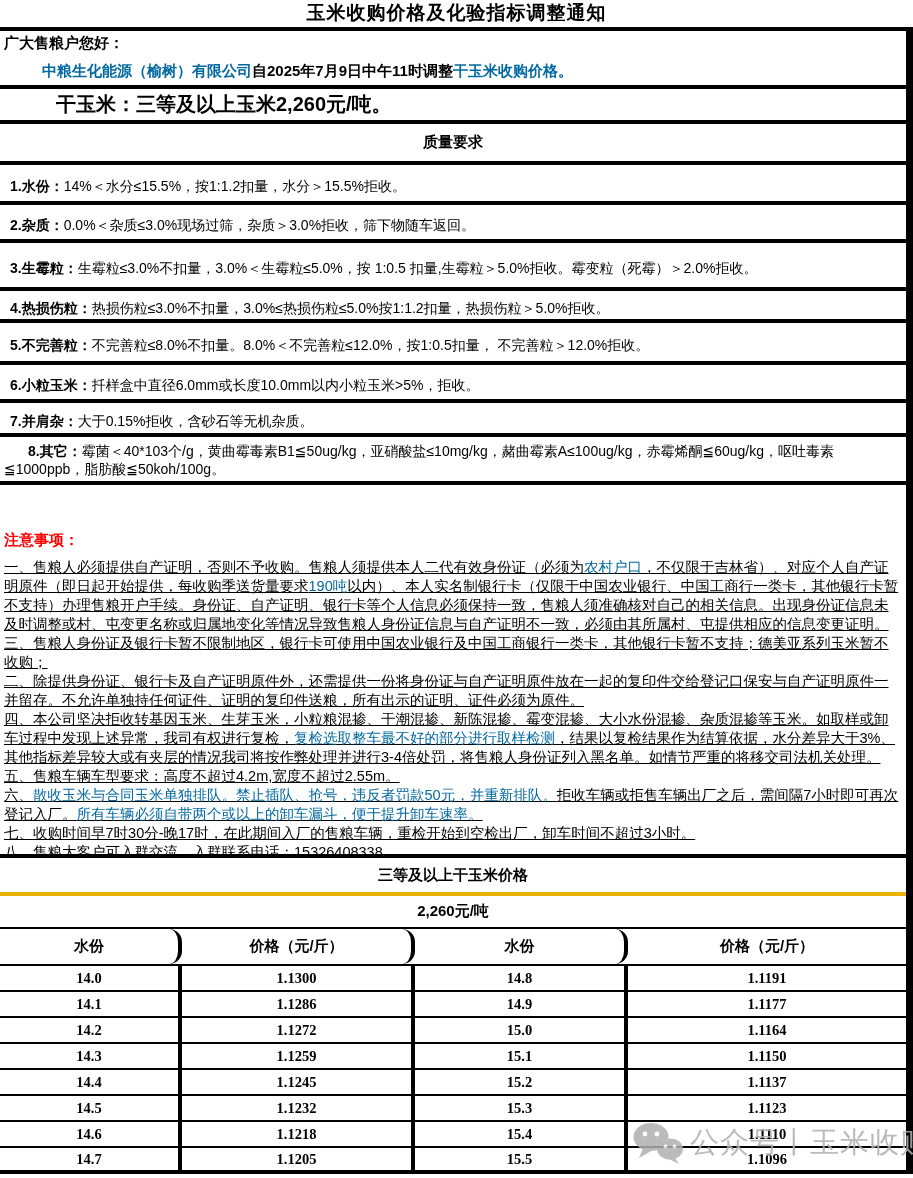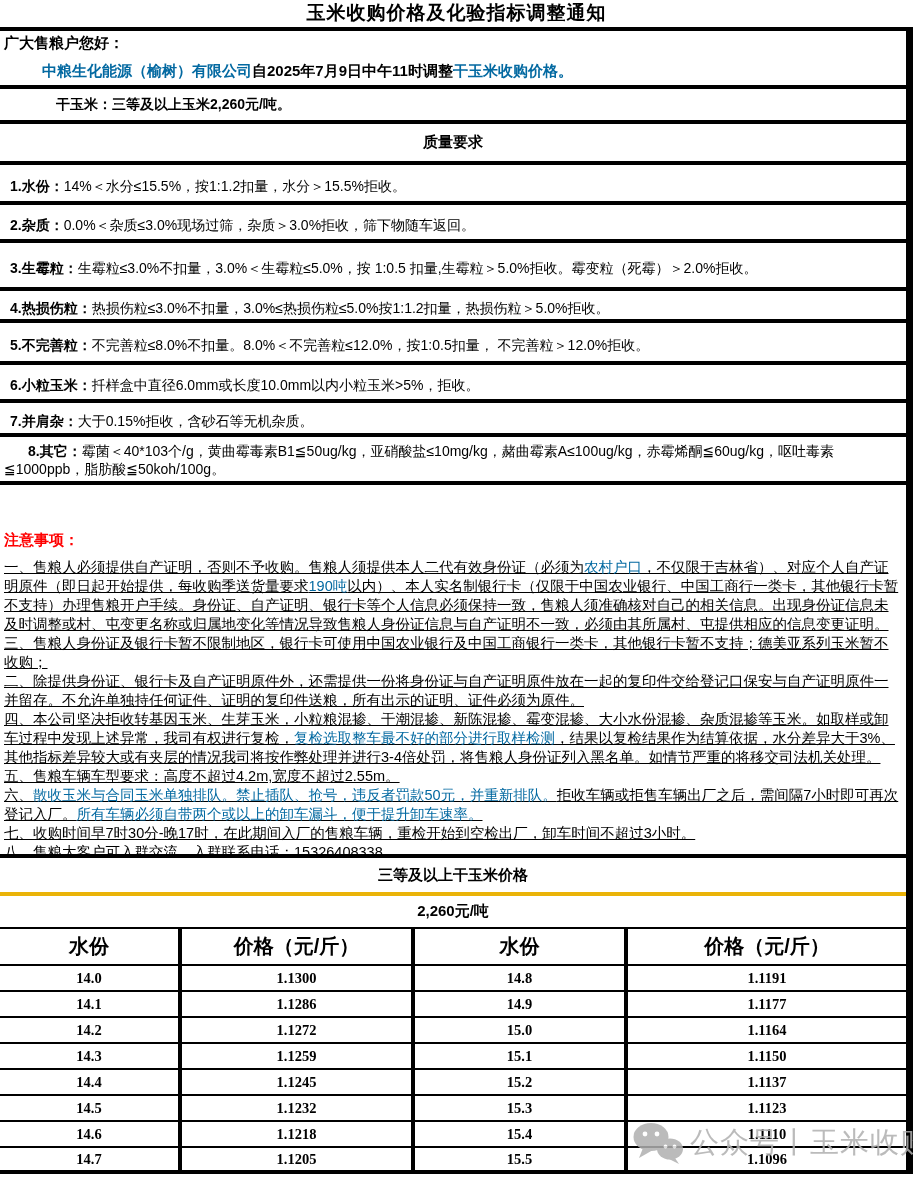--- a/index.html
+++ b/index.html
@@ -11,21 +11,21 @@
   }
   .title-row { height:31px; border-bottom:4px solid #000; text-align:center;
     font-size:19px; font-weight:700; letter-spacing:1px; }
   .doc-body { border-right:7px solid #000; }
   .row { border-bottom:4px solid #000; }
   .greeting-block { height:58px; padding:3px 0 0 4px; }
   .greeting { font-size:15px; font-weight:700; }
   .announce { margin-top:9px; padding-left:38px; font-size:15px; font-weight:700; }
   .red { color:#0369a1; }
   .dry-row { height:35px; display:flex; align-items:center; padding-left:56px;
-    font-size:14px; font-weight:700;text-align:right; }
+    font-size:20px; font-weight:700;text-align:right; }
   .qheader { height:41px; display:flex; align-items:center; justify-content:center;
     font-size:15px; font-weight:700; }
   .qrow { display:flex; align-items:center; padding:8px 6px 0 10px; font-size:14px; }
   .qrow .label { font-weight:700; white-space:nowrap; }
   .qrow .text { font-weight:400;text-align:right; }
   .h40{height:40px} .h38{height:38px} .h48{height:48px} .h32{height:32px}
   .h42{height:42px} .h34{height:34px}
   .qrow.wrap { display:block; padding:5px 4px 0 4px; line-height:18px; }
   .qrow.wrap .inner { text-indent:24px; }
   .notes { height:373px; padding:4px 4px 0 4px; font-size:14.5px; line-height:19px;
@@ -34,21 +34,21 @@
   .notes p { margin:0;text-decoration:underline; }
   .pt-title { height:38px; border-bottom:4px solid #eab308; display:flex; align-items:center;
     justify-content:center; font-size:15px; font-weight:700; }
   .pt-subtitle { height:33px; border-bottom:2px solid #000; display:flex; align-items:center;
     justify-content:center; font-size:15px; font-weight:700; }
   .pt-row { display:grid; grid-template-columns:182px 233px 213px 1fr;
     border-bottom:2px solid #000; }
   .pt-head { height:37px; }
   .pt-cell { display:flex; align-items:center; justify-content:center; }
   .pt-cell.c0, .pt-cell.c1, .pt-cell.c2 { border-right:4px solid #000; }
-  .pt-head .pt-cell { font-size:20px; font-weight:700; }
+  .pt-head .pt-cell { font-size:15px; font-weight:700;border-radius:13px; }
   .pt-rows .pt-row { height:26px; }
   .pt-rows .pt-row:last-child { border-bottom:4px solid #000; }
   .pt-rows .pt-cell { font-family:"Liberation Serif","DejaVu Serif",serif;
     font-size:14.5px; font-weight:700; }
   .watermark { position:absolute; left:632px; top:1120px; width:278px; height:46px;
     display:flex; align-items:center; color:#b0b0b0; opacity:.85; pointer-events:none;
     z-index:5; }
   .watermark svg { width:52px; height:42px; flex:none; }
   .watermark .wm-text { font-size:29px; font-weight:400; letter-spacing:1px;
     white-space:nowrap; margin-left:6px; }

